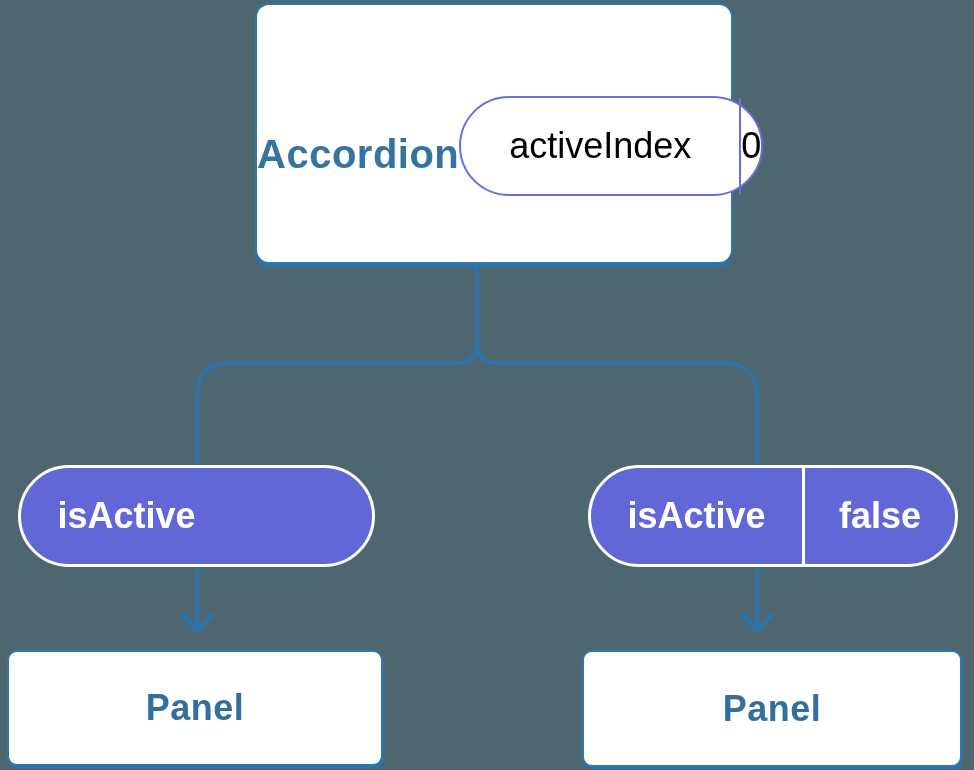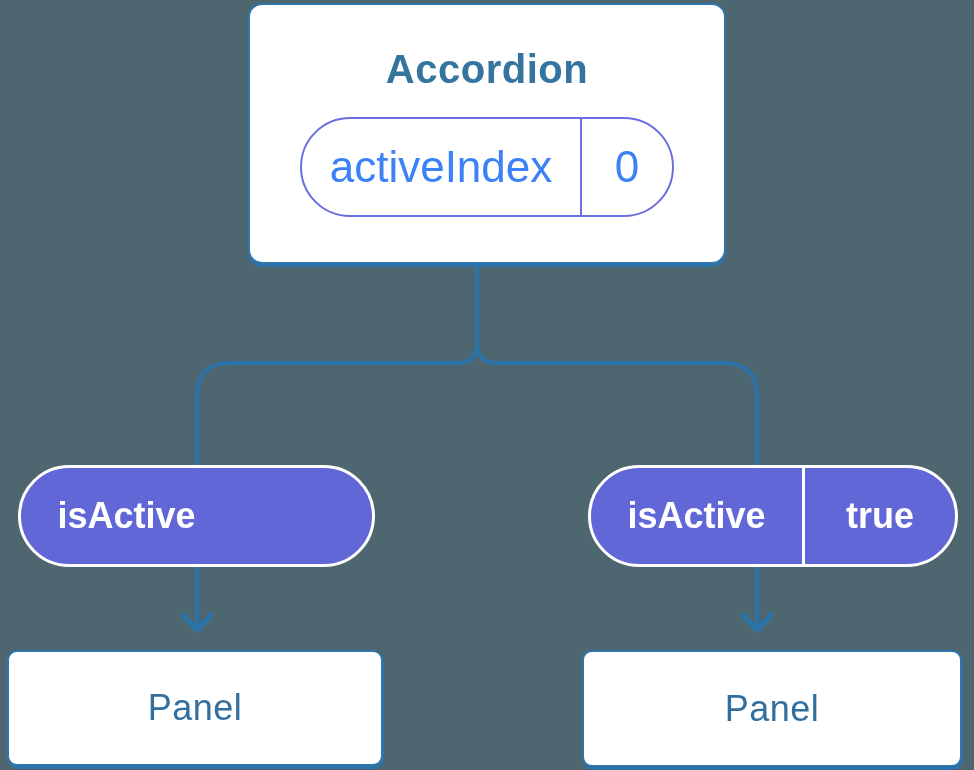--- a/index.html
+++ b/index.html
@@ -27,25 +27,25 @@
   
   .component-box {
     position: absolute;
     background: #ffffff;
     border: 2px solid #2e76ab;
     box-shadow: 0 3px 0 #2b73a8;
     box-sizing: border-box;
     z-index: 2;
   }
   .root-box {
-    left: 248px; top: 3px;
+    left: 255px; top: 3px;
     width: 478px; height: 261px;
     border-radius: 14px;
     display: flex;
-    flex-direction: column;
+    flex-direction: row;
     align-items: center;
   }
   .component-title {
     margin-top: 40px;
     font-size: 40px;
     font-weight: 600;
     line-height: 1.2;
     color: #35749e;
     letter-spacing: 0.5px;
   }
@@ -57,22 +57,22 @@
     border-radius: 52px;
     box-sizing: border-box;
     display: flex;
     align-items: stretch;
     background: #ffffff;
   }
   .state-pill .cell {
     display: flex;
     align-items: center;
     justify-content: center;
-    font-size: 44px;
-    color: #3b82f6;
+    font-size: 36px;
+    color: #000000;
   }
   .state-pill .name-cell { width: 278px; }
   .state-pill .value-cell { flex: 1; border-left: 2px solid #6b6ee0; }
   
   .prop-pill {
     position: absolute;
     height: 102px;
     background: #6267d8;
     border: 3px solid #ffffff;
     border-radius: 52px;
@@ -98,21 +98,21 @@
     border-radius: 10px;
     box-shadow: 1px 3px 0 #2b73a8;
     display: flex;
     align-items: center;
     justify-content: center;
   }
   .panel-box-left  { left: 7px;   top: 650px; width: 376px; height: 116px; }
   .panel-box-right { left: 582px; top: 650px; width: 380px; height: 117px; }
   .panel-title {
     font-size: 36px;
-    font-weight: 400;
+    font-weight: 700;
     color: #336f9e;
     letter-spacing: 0.5px;
   }
 </style>
 </head>
 <body>
 
 <div class="canvas">
 
   <svg class="connectors" width="974" height="770" viewBox="0 0 974 770">
@@ -129,21 +129,21 @@
       <div class="cell value-cell">0</div>
     </div>
   </div>
 
   <div class="prop-pill prop-pill-left">
     <div class="cell name-cell">isActive</div>
   </div>
 
   <div class="prop-pill prop-pill-right">
     <div class="cell name-cell">isActive</div>
-    <div class="cell value-cell">true</div>
+    <div class="cell value-cell">false</div>
   </div>
 
   <div class="component-box panel-box panel-box-left">
     <div class="panel-title">Panel</div>
   </div>
 
   <div class="component-box panel-box panel-box-right">
     <div class="panel-title">Panel</div>
   </div>
 

